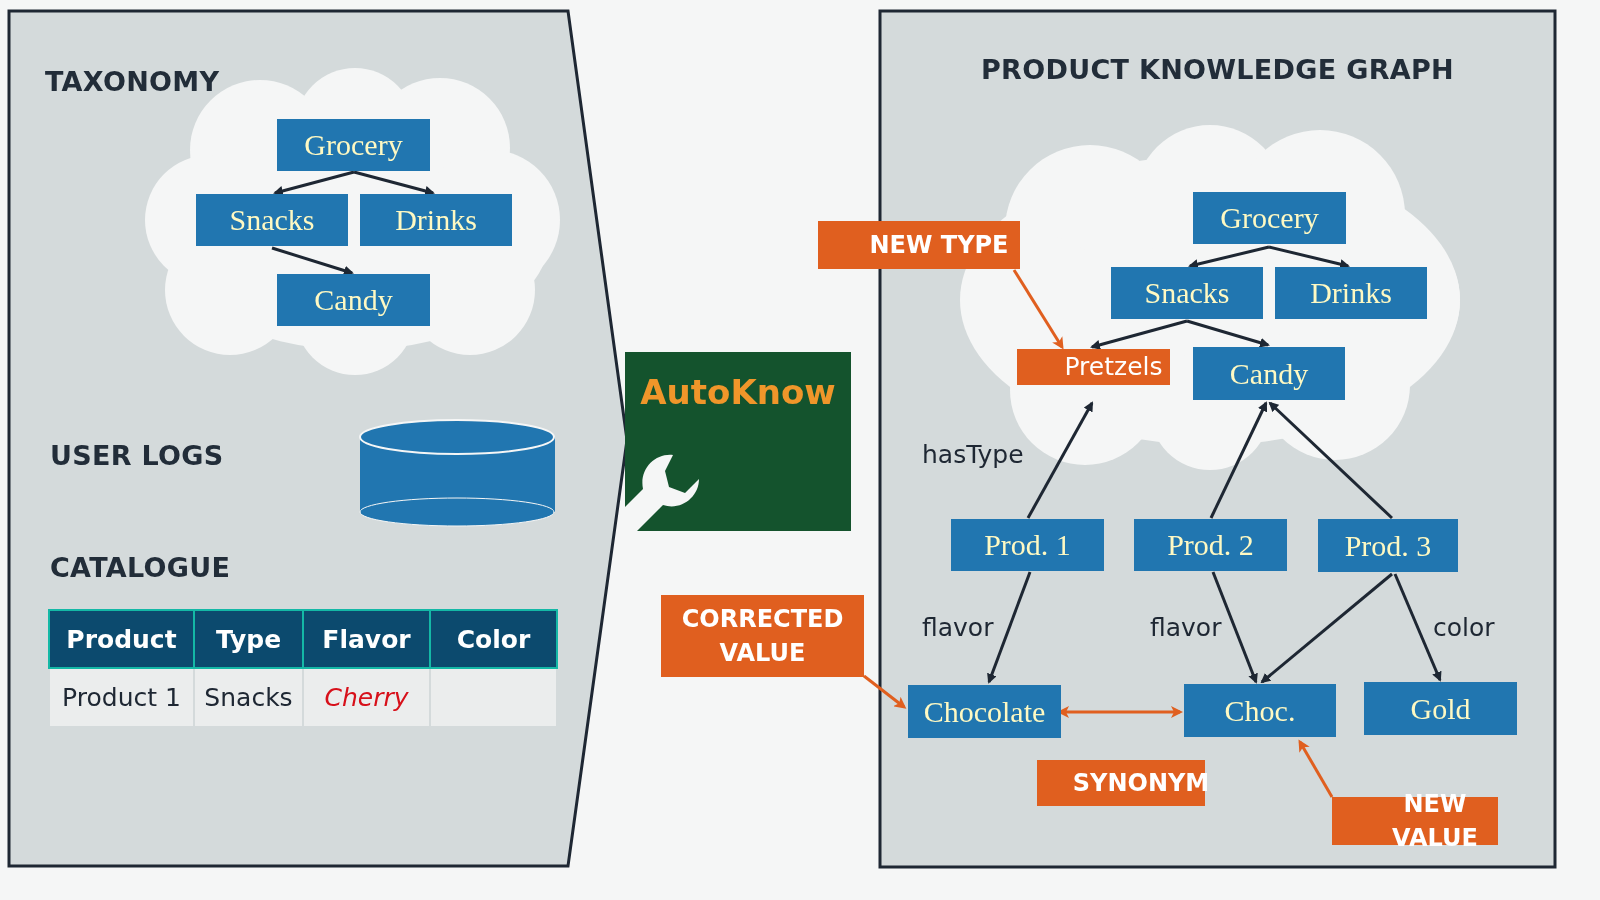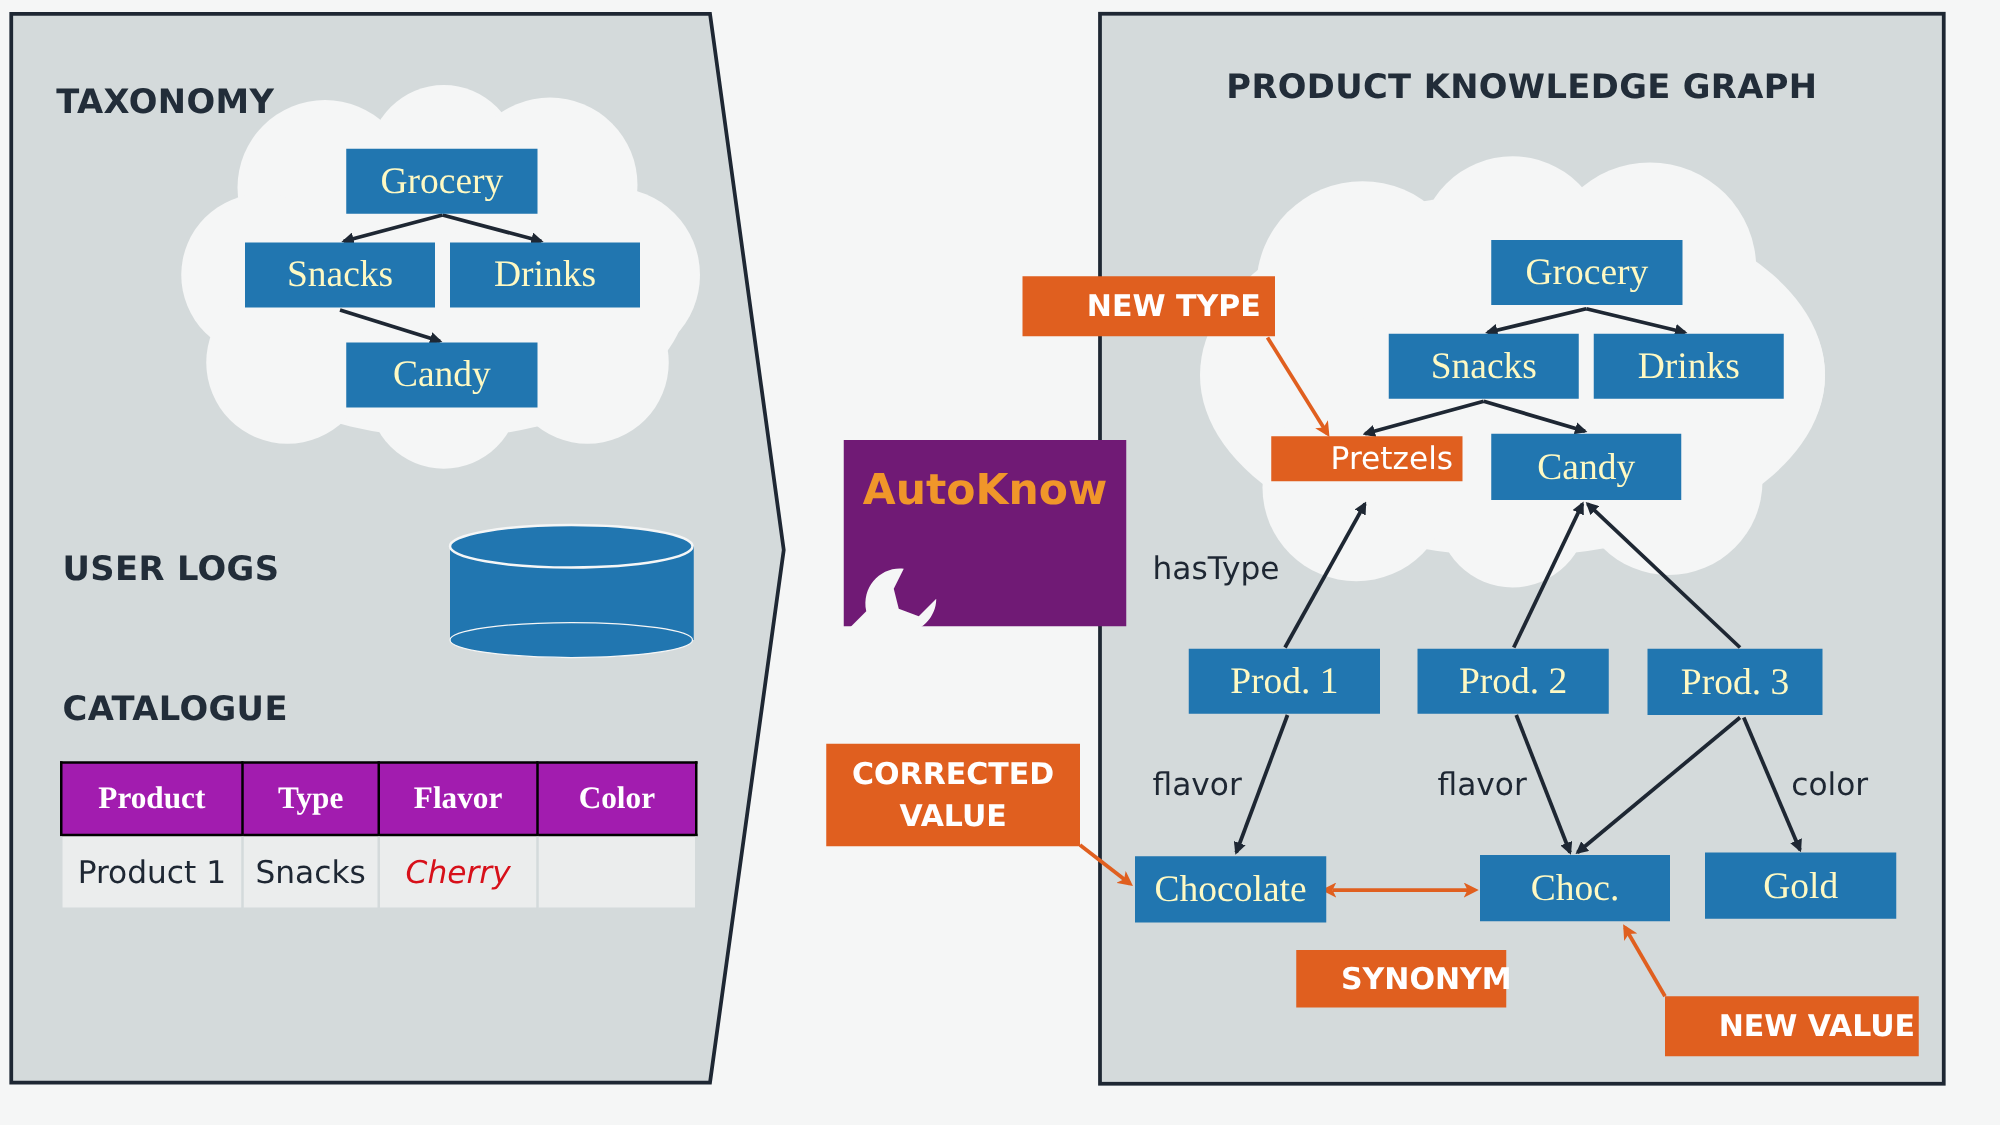--- a/index.html
+++ b/index.html
@@ -7,25 +7,25 @@
          font-family:"DejaVu Sans", sans-serif; }
   svg { position:absolute; left:0; top:0; }
   .node { position:absolute; background:#2176b0; color:#fef9c3; display:flex; align-items:center;
           justify-content:center; font-size:30px; font-family:Liberation Serif, serif; box-sizing:border-box; }
   .onode { position:absolute; background:#e05f1f; color:#fff; display:flex; align-items:center;
            justify-content:center; font-weight:bold; font-size:24px; text-align:center; line-height:34px;
            font-family:"DejaVu Sans", sans-serif; box-sizing:border-box;padding-left:40px; }
   .heading { position:absolute; font-weight:bold; font-size:27px; color:#222d39; letter-spacing:0.3px; }
   .edge-label { position:absolute; font-size:25px; color:#1e2733; }
   table.cat { position:absolute; left:48px; top:609px; border-collapse:collapse; font-size:25px; }
-  table.cat th { background:#a21caf; color:#fff; font-weight:bold; height:56px; border:2px solid #000000; padding:0;font-family:Liberation Serif, serif; }
+  table.cat th { background:#0c4a6e; color:#fff; font-weight:bold; height:56px; border:2px solid #14b8a6; padding:0; }
   table.cat td { background:#ebeded; color:#1e2733; height:57px; border:2px solid #d4dadb; text-align:center; padding:0; }
   .red { color:#d7101a !important; font-style:italic; }
   .green { color:#2ea44f !important; }
-  .autoknow { position:absolute; left:675px; top:352px; width:226px; height:149px; background:#701a75; }
+  .autoknow { position:absolute; left:625px; top:352px; width:226px; height:179px; background:#14532d; }
   .autoknow-title { position:absolute; left:0; right:0; top:20px; text-align:center; color:#f0962a;
                     font-weight:bold; font-size:34px; }
 </style>
 </head>
 <body>
 
 <svg width="1600" height="900">
   <defs>
     <marker id="ah" markerWidth="10" markerHeight="10" refX="8" refY="5" orient="auto" markerUnits="userSpaceOnUse">
       <path d="M0,0 L10,5 L0,10 Z" fill="#1e2733"></path>
@@ -152,13 +152,13 @@
 <div class="node" style="left:1364px;top:682px;width:153px;height:53px;">Gold</div>
 
 <div class="edge-label" style="left:922px;top:440px;">hasType</div>
 <div class="edge-label" style="left:922px;top:613px;">flavor</div>
 <div class="edge-label" style="left:1150px;top:613px;">flavor</div>
 <div class="edge-label" style="left:1433px;top:613px;">color</div>
 
 <div class="onode" style="left:818px;top:221px;width:202px;height:48px;">NEW TYPE</div>
 <div class="onode" style="left:661px;top:595px;width:203px;height:82px;padding:0 30px;">CORRECTED VALUE</div>
 <div class="onode" style="left:1037px;top:760px;width:168px;height:46px;">SYNONYM</div>
-<div class="onode" style="left:1332px;top:797px;width:203px;height:48px;">NEW VALUE</div>
+<div class="onode" style="left:1332px;top:797px;width:166px;height:48px;">NEW VALUE</div>
 
 </body></html>

